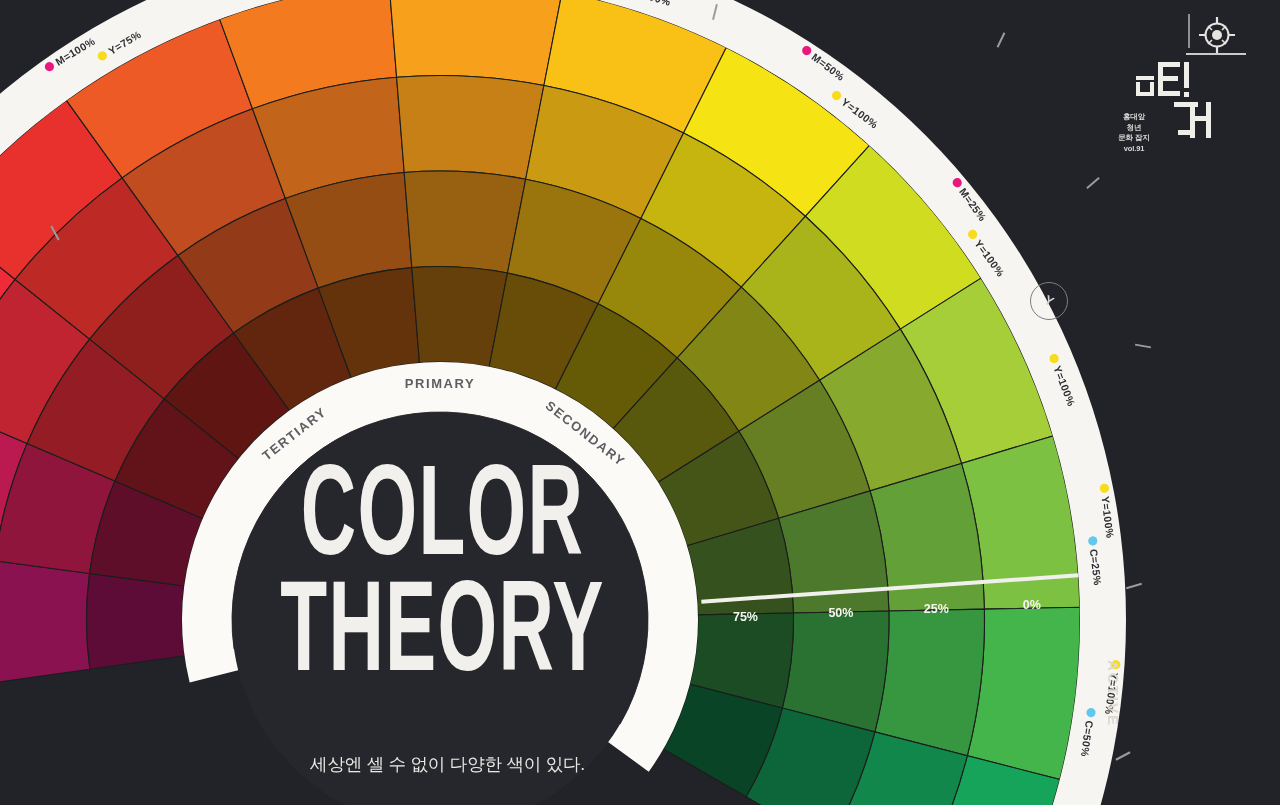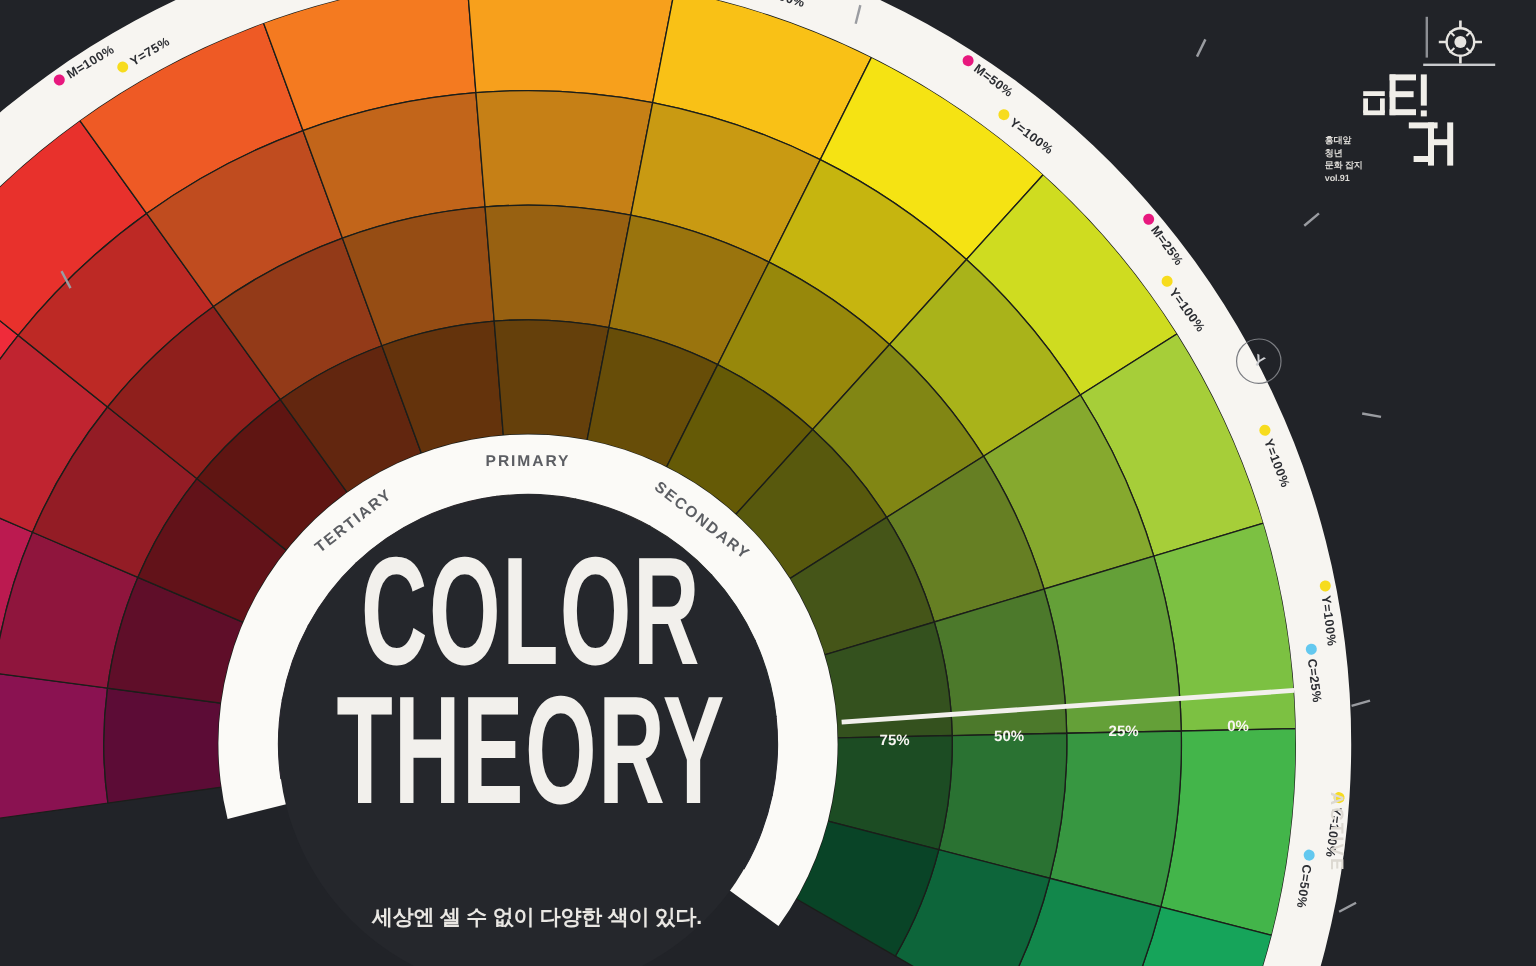--- a/index.html
+++ b/index.html
@@ -29,33 +29,33 @@
     transform:scaleX(0.60);
     transform-origin:center center;
     white-space:nowrap;
   }
   .title-line.l1{font-size:128px;}
   .title-line.l2{font-size:128px;margin-top:6px;}
   .kr-wrap{
     position:absolute;left:175px;top:752px;width:545px;text-align:center;
   }
   .kr-line{
-    color:#e9e7e3;font-size:17.5px;font-weight:bold;line-height:1.45;
+    color:#e9e7e3;font-size:17.5px;font-weight:normal;line-height:1.45;
     letter-spacing:-0.2px;white-space:nowrap;
   }
 
   
   .masthead{position:absolute;right:20px;top:8px;width:180px;height:150px;}
   .crosshair{position:absolute;right:22px;top:6px;}
   .crosshair-rule-v{position:absolute;right:70px;top:6px;width:2px;height:34px;background:#8d8f94;}
   .crosshair-rule-h{position:absolute;right:14px;top:45px;width:60px;height:2px;background:#c9cacd;}
   .logo-marks{position:absolute;right:16px;top:52px;width:110px;height:78px;}
   .logo-marks i{position:absolute;background:#f0eee9;display:block;}
   .logo-kr{
-    position:absolute;right:96px;top:104px;width:60px;text-align:left;
+    position:absolute;right:96px;top:104px;width:60px;text-align:center;
     color:#dcdad6;font-size:7.5px;line-height:1.42;font-weight:bold;letter-spacing:-0.1px;
   }
   .logo-kr div{white-space:nowrap;}
 
   
   .active-label{
     position:absolute;left:1122px;top:660px;
     color:#ddd9d2;font-size:15px;font-weight:bold;letter-spacing:2px;
     transform:rotate(90deg);transform-origin:left top;white-space:nowrap;
   }

